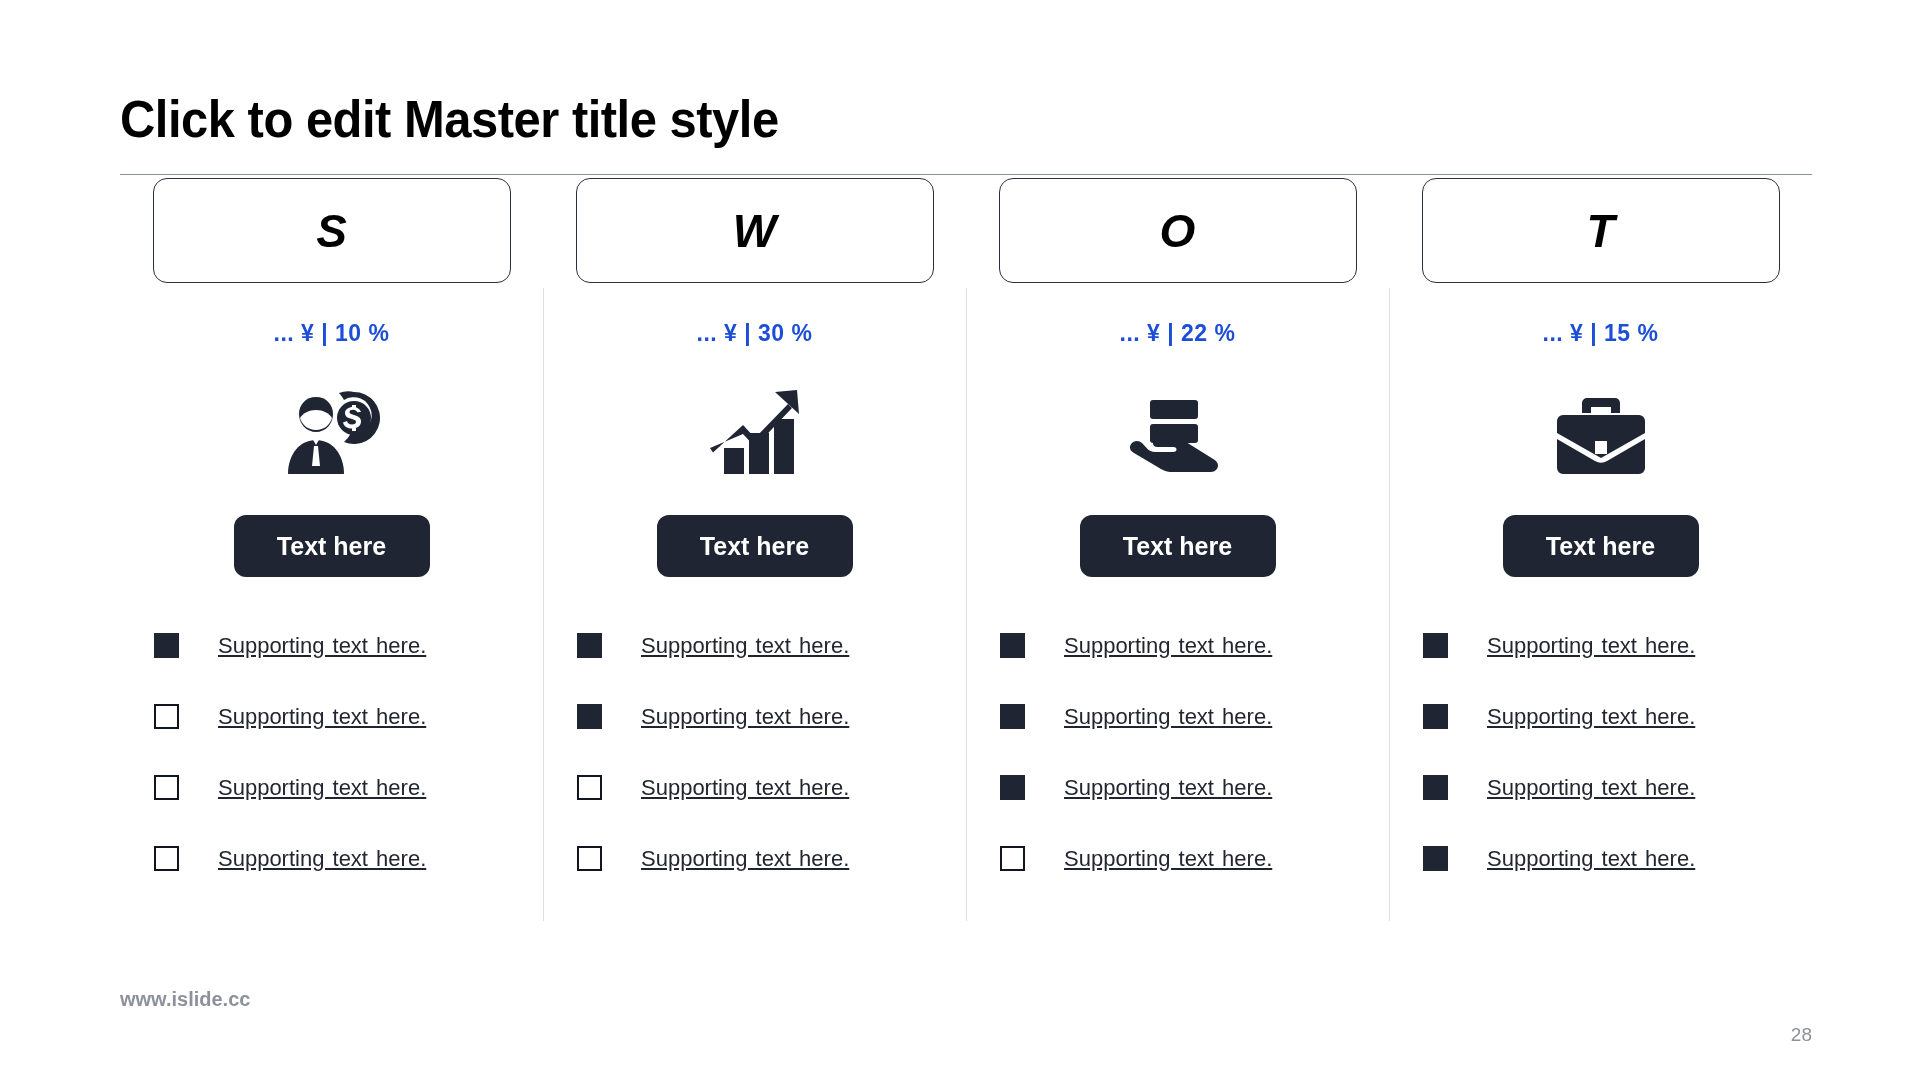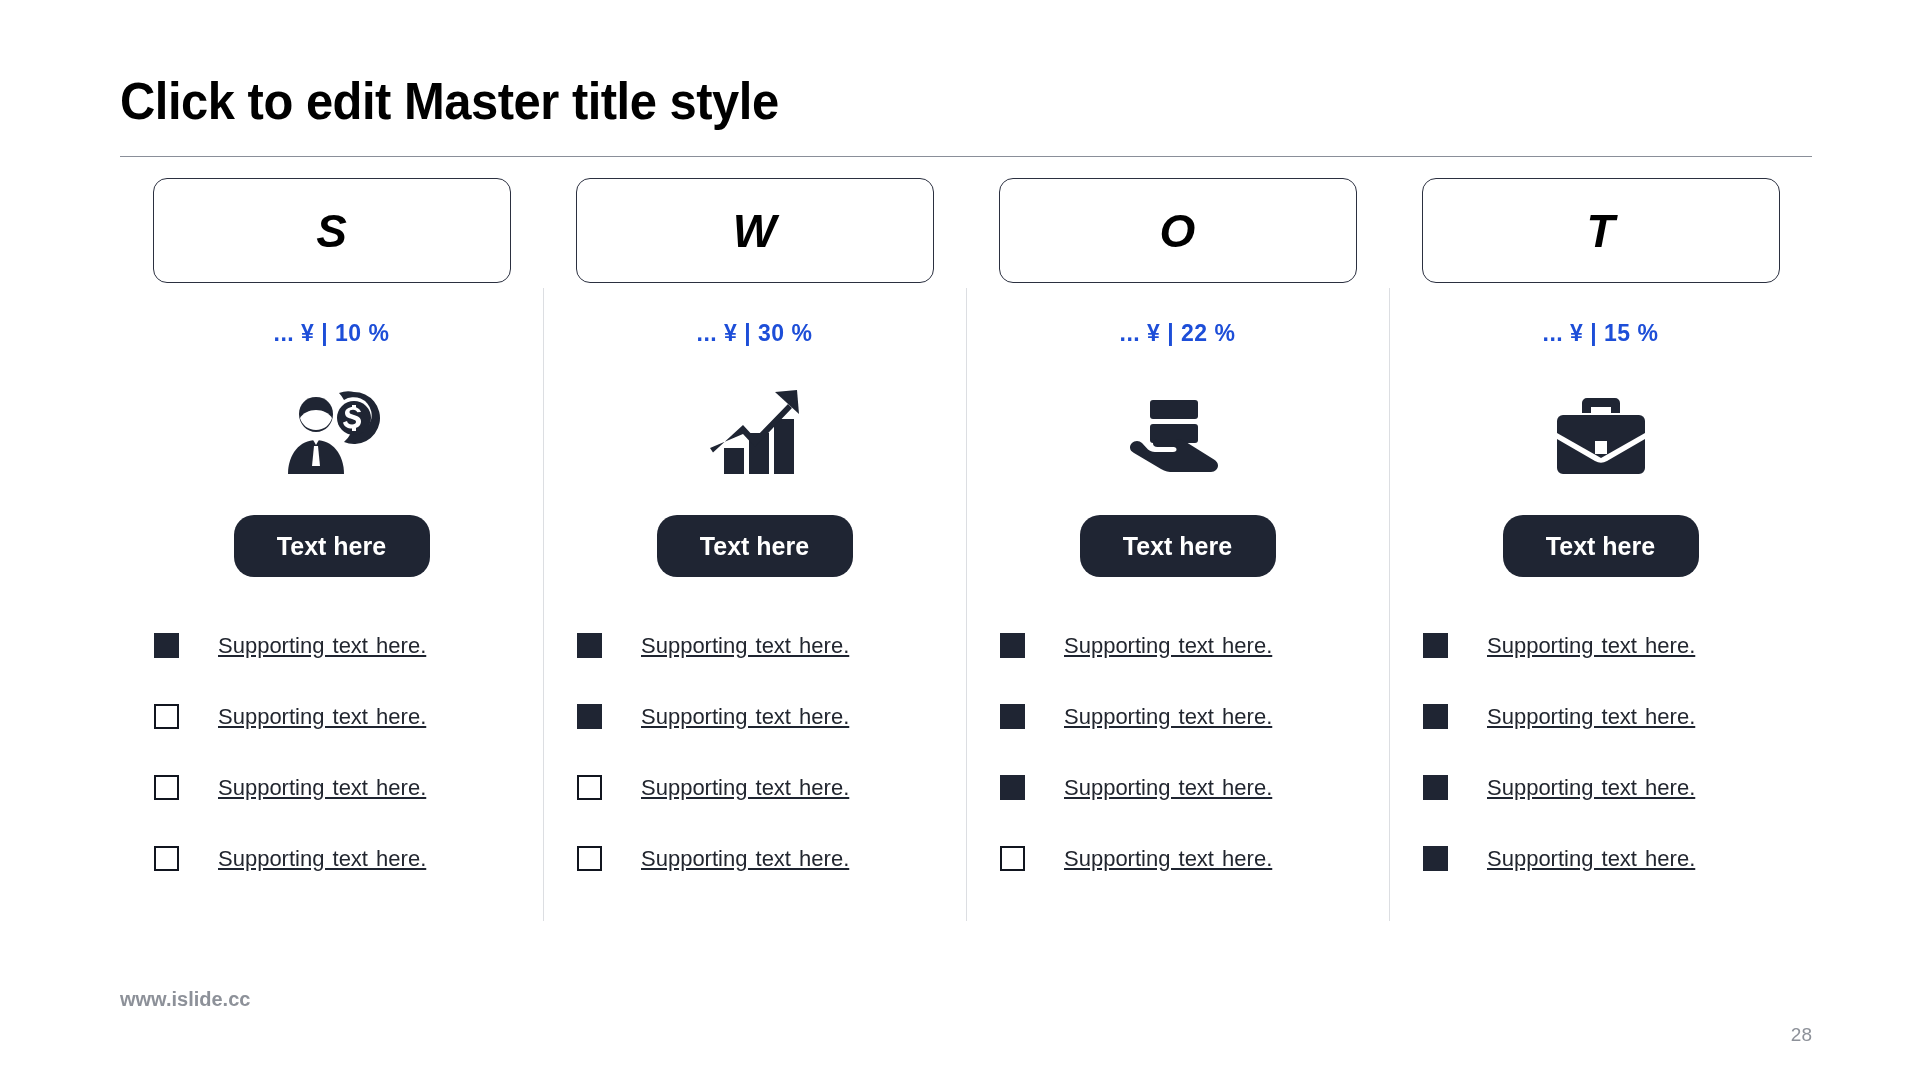--- a/index.html
+++ b/index.html
@@ -19,21 +19,21 @@
   .slide {
     position: absolute;
     inset: 0;
     background: #ffffff;
   }
 
   
   .title-block {
     position: absolute;
     left: 120px;
-    top: 74px;
+    top: 92px;
     width: 1692px;
   }
   .slide-title {
     font-size: 52px;
     font-weight: bold;
     line-height: 1.05;
     letter-spacing: -0.5px;
     color: #000000;
     font-stretch: condensed;
     transform: scaleX(0.94);
@@ -118,21 +118,21 @@
   }
 
   
   .text-btn {
     margin-top: 38px;
     min-width: 196px;
     height: 62px;
     padding: 6px 26px;
     background: #1f2533;
     border: none;
-    border-radius: 20px;
+    border-radius: 12px;
     color: #ffffff;
     font-family: "Liberation Sans", sans-serif;
     font-size: 25px;
     font-weight: bold;
     display: flex;
     align-items: center;
     justify-content: center;
     box-sizing: border-box;
     cursor: pointer;
   }

